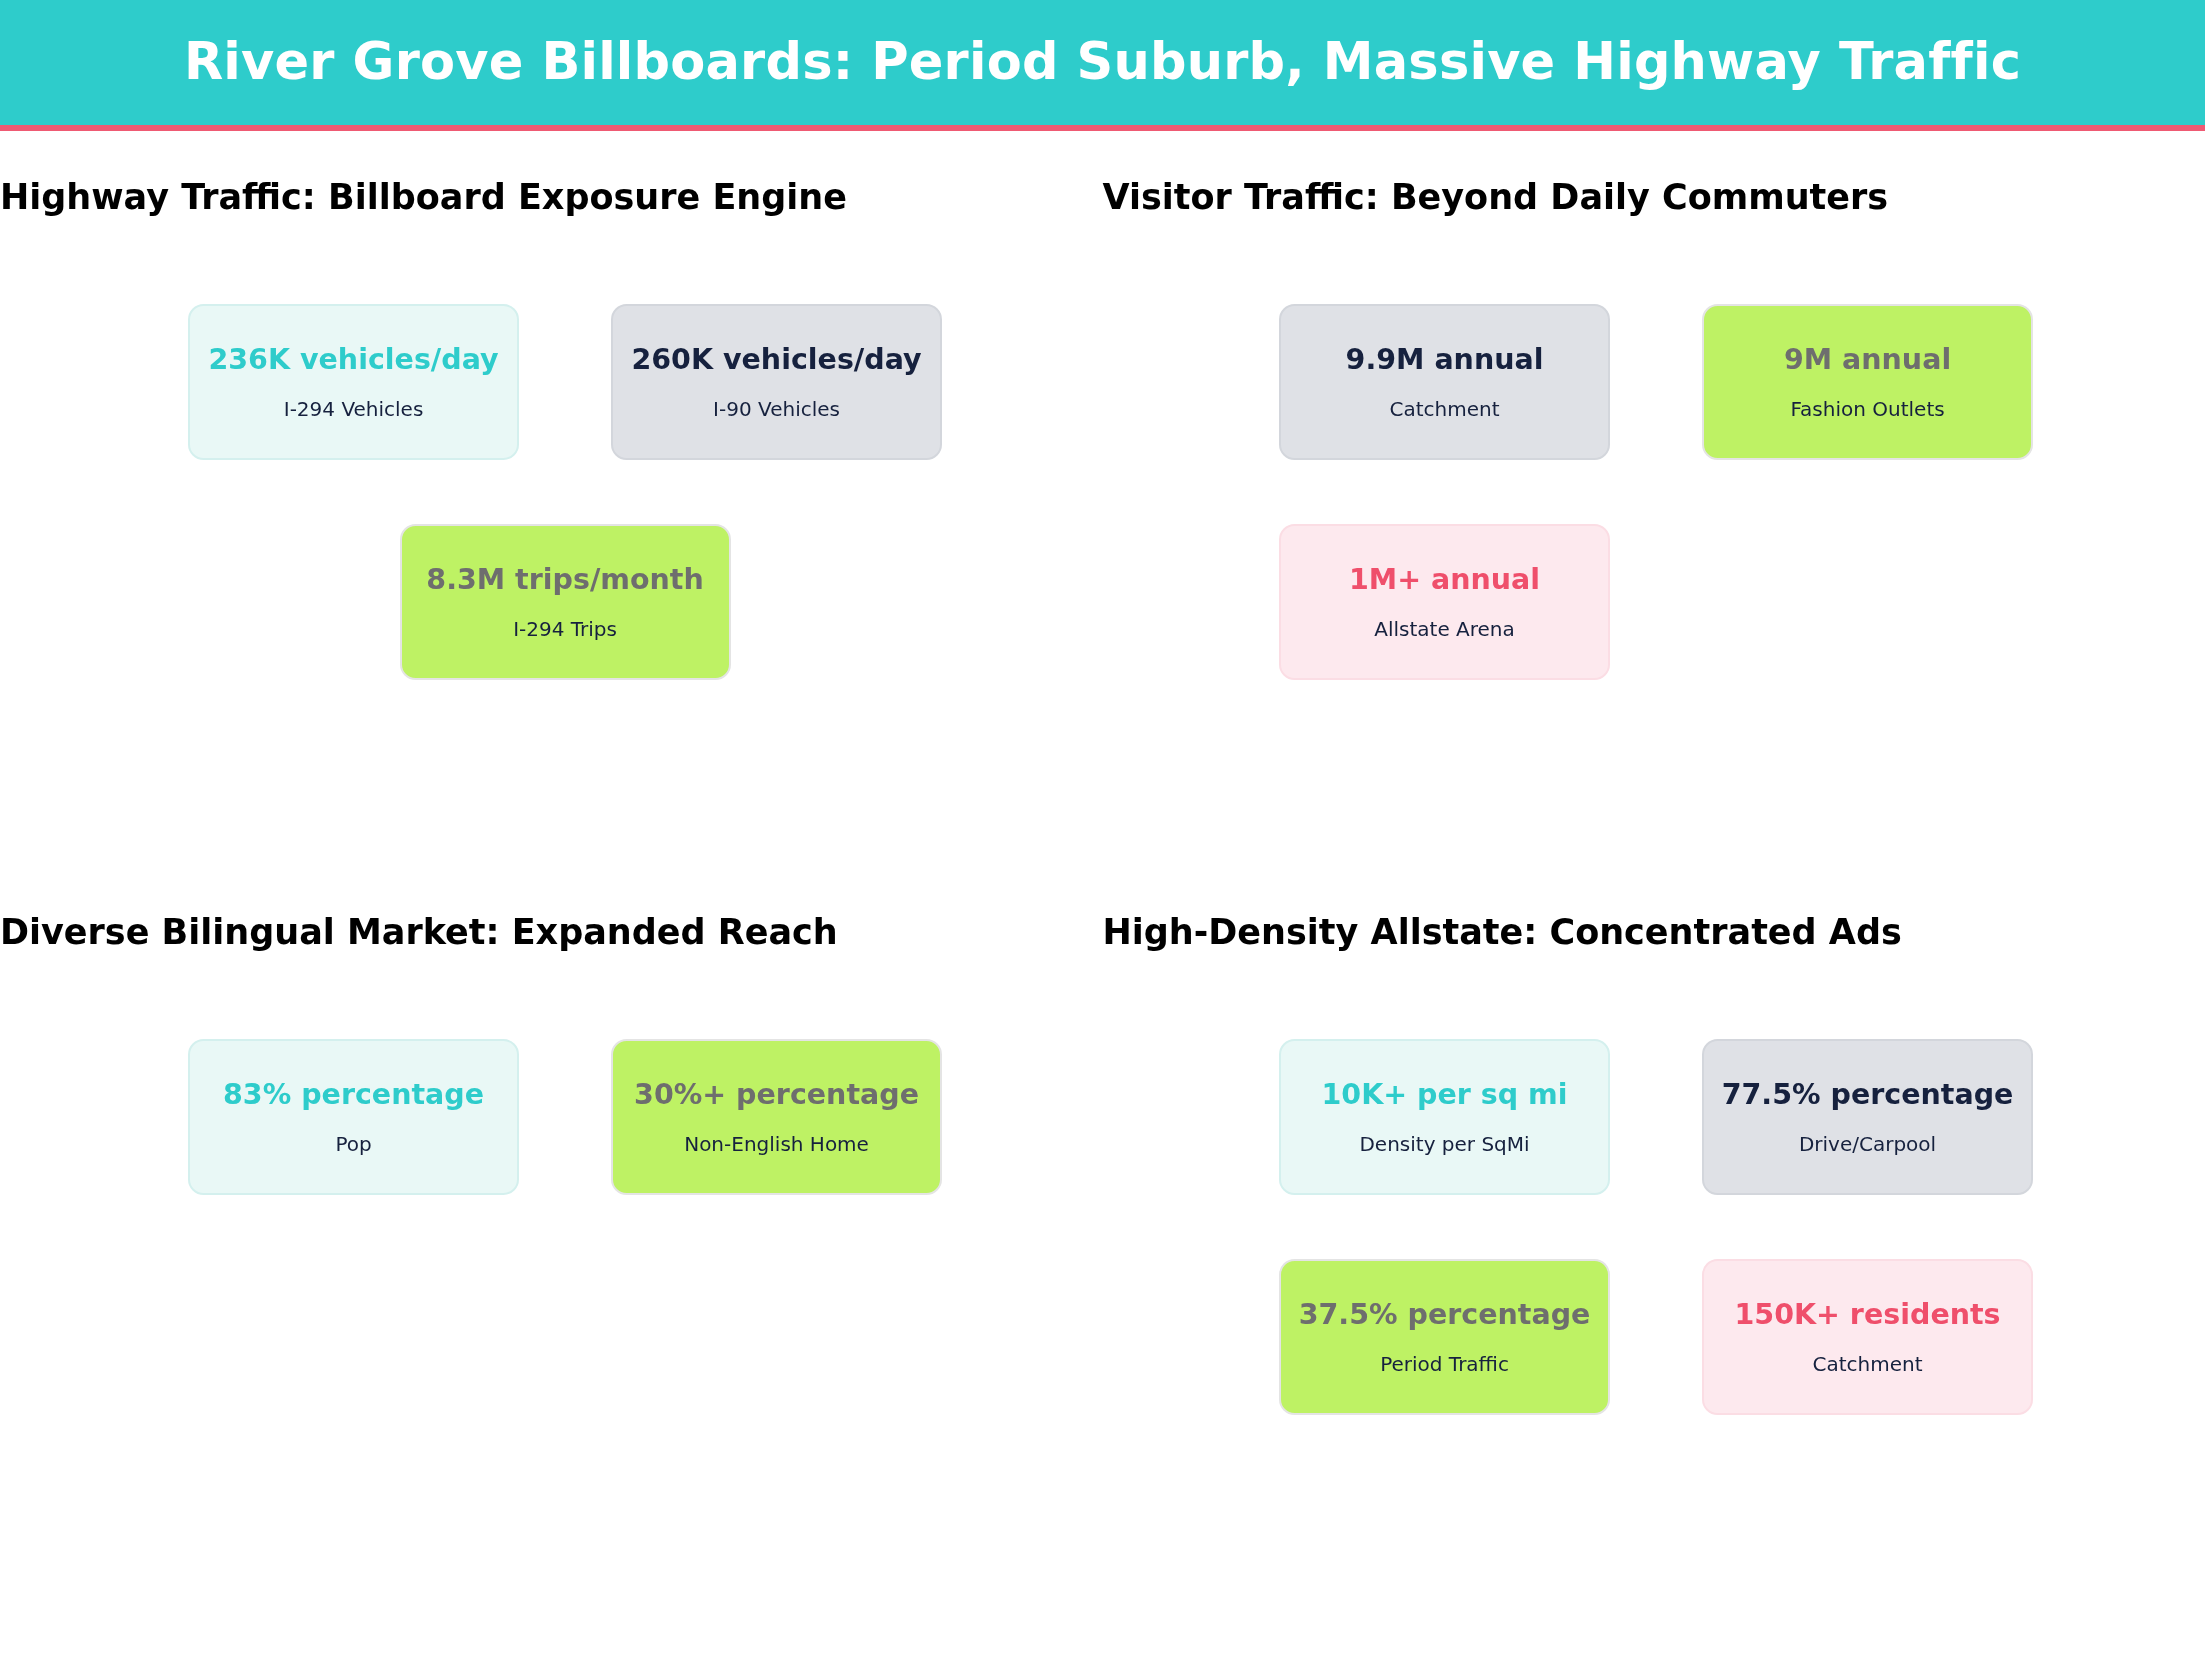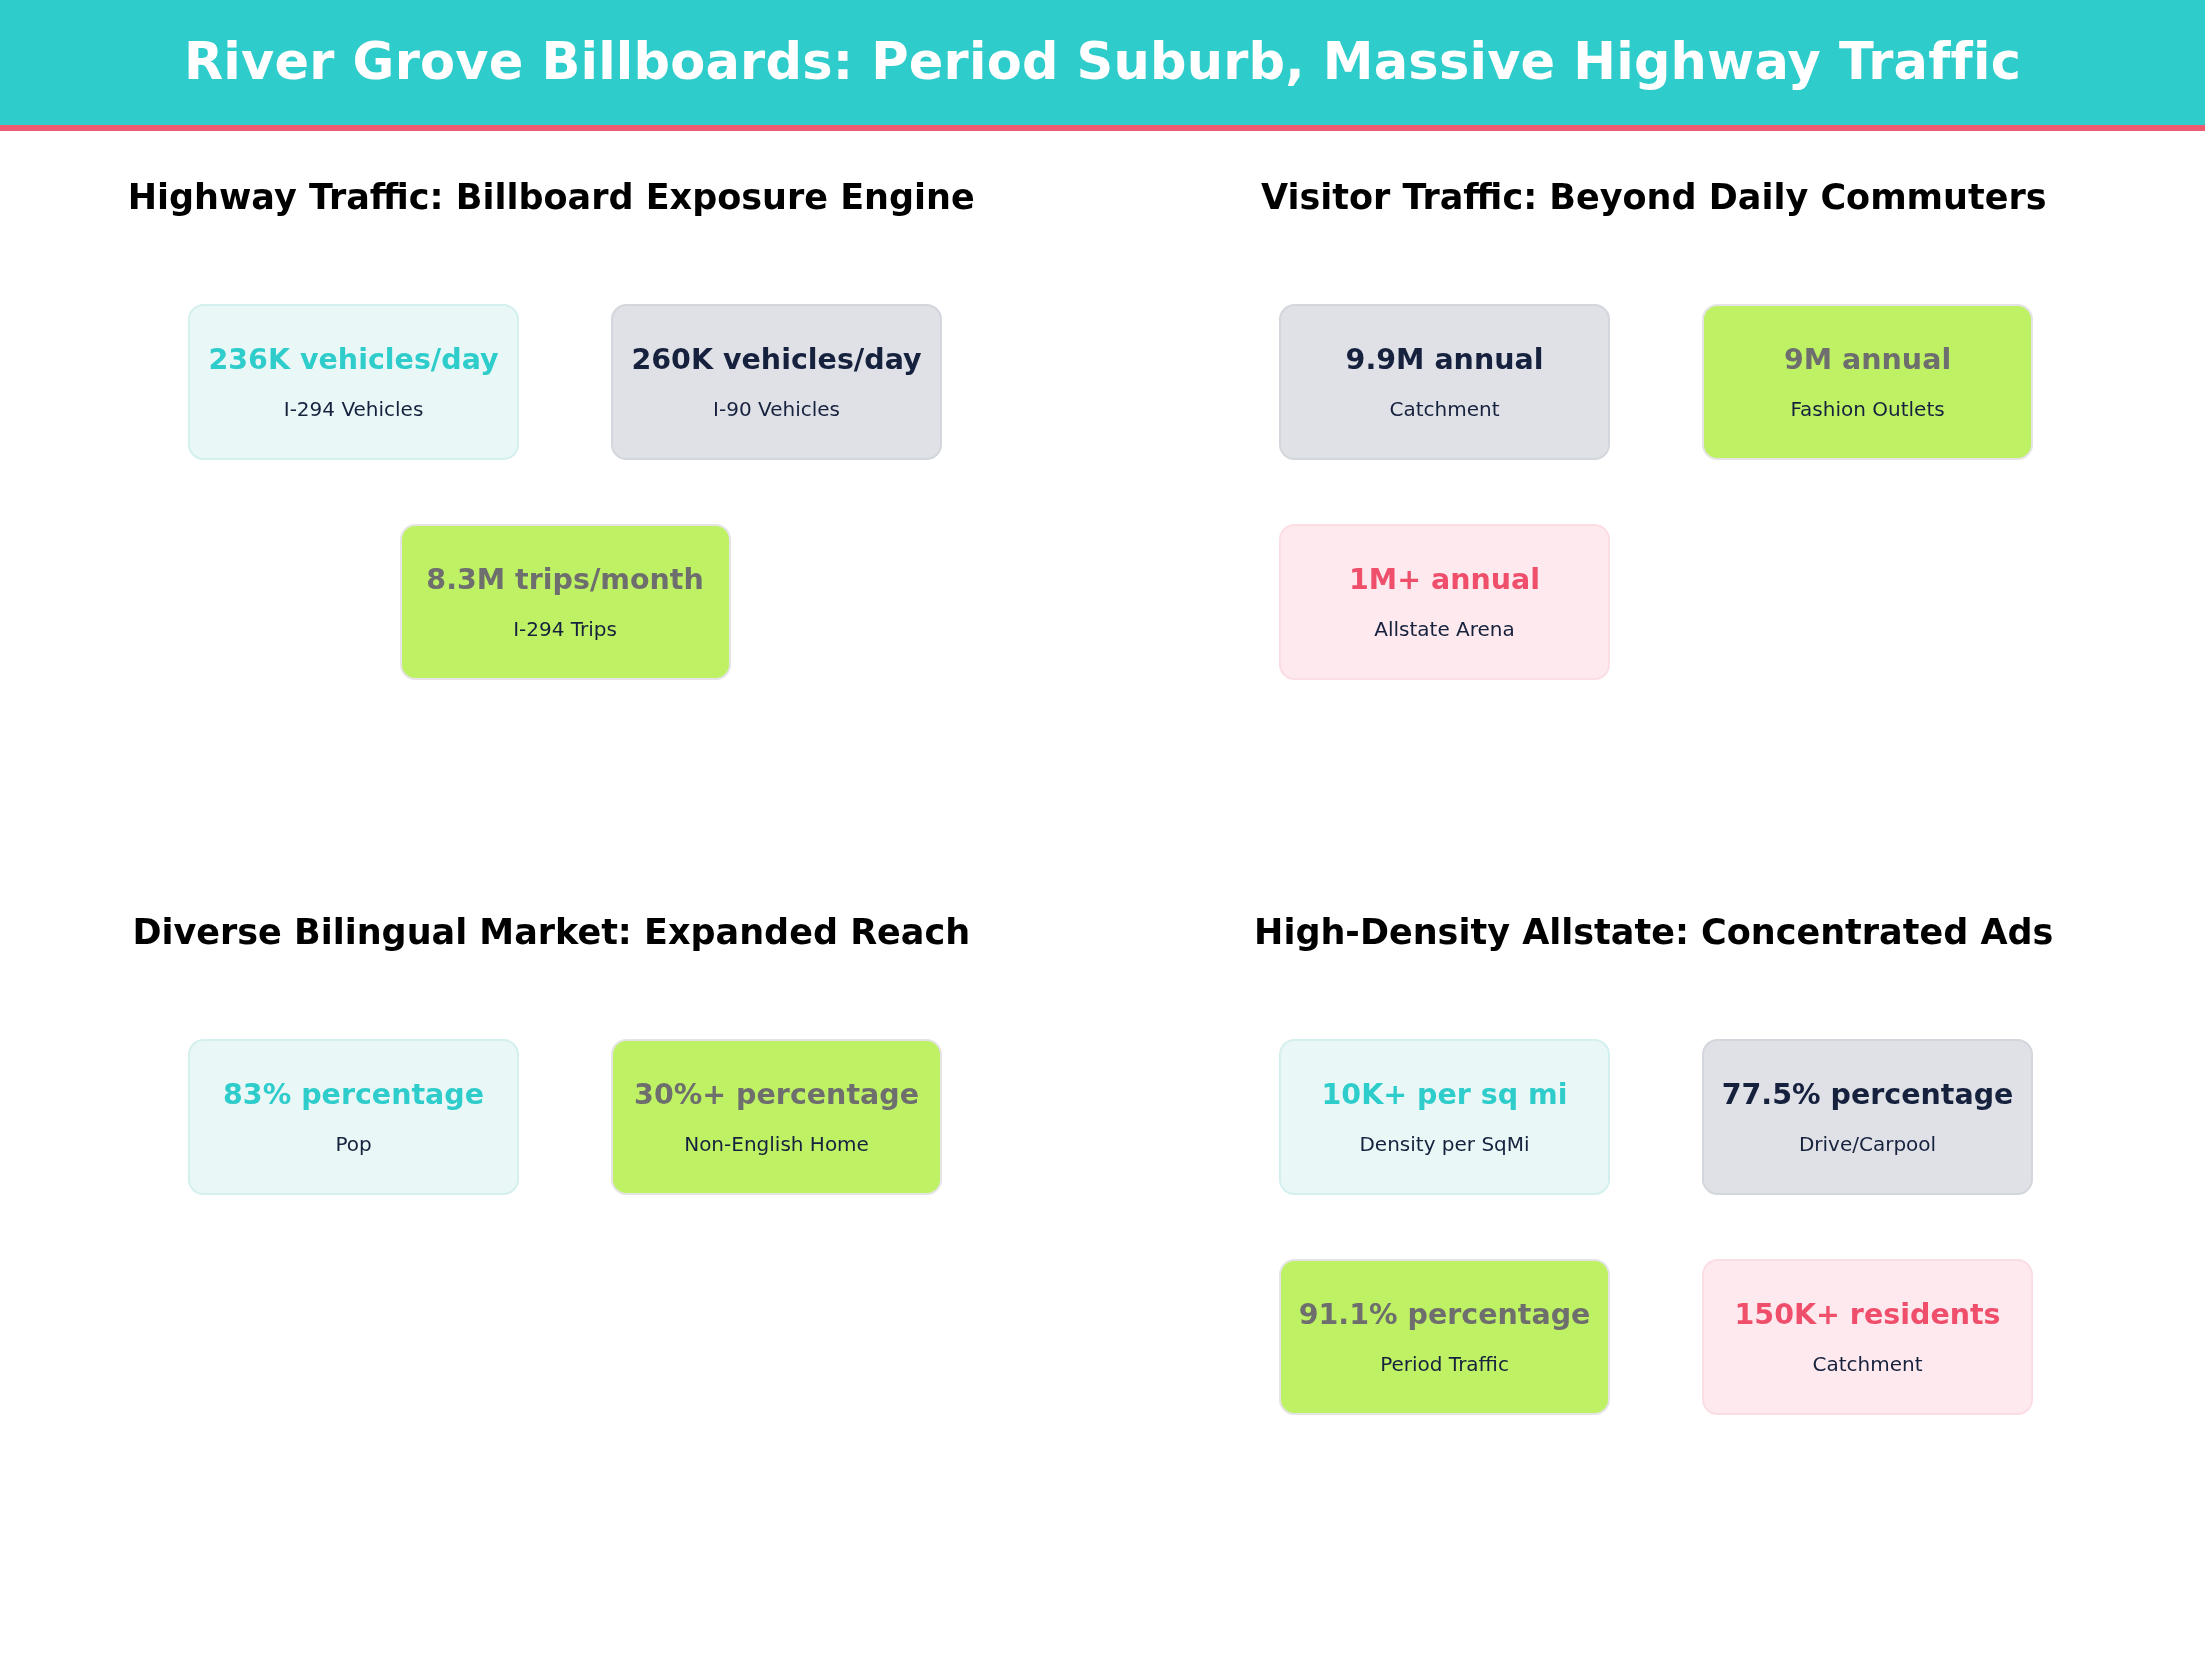--- a/index.html
+++ b/index.html
@@ -50,21 +50,20 @@
   }
   .section {
     box-sizing: border-box;
     padding: 0;
     position: relative;
   }
   .section-title {
     font-size: 35px;
     font-weight: bold;
     color: #000000;
-    text-align: center;
     font-family: "DejaVu Sans", sans-serif;
     white-space: nowrap;
   }
 
   
   .sec-tl .section-title { margin-top: 46px; }
   .sec-tr .section-title { margin-top: 46px; }
   .sec-bl .section-title { margin-top: 0px; }
   .sec-br .section-title { margin-top: 0px; }
 
@@ -212,21 +211,21 @@
     <div class="card-grid">
       <div class="card teal">
         <div class="card-value">10K+ per sq mi</div>
         <div class="card-label">Density per SqMi</div>
       </div>
       <div class="card navy">
         <div class="card-value">77.5% percentage</div>
         <div class="card-label">Drive/Carpool</div>
       </div>
       <div class="card gray">
-        <div class="card-value">91.1% percentage</div>
+        <div class="card-value">37.5% percentage</div>
         <div class="card-label">Period Traffic</div>
       </div>
       <div class="card pink">
         <div class="card-value">150K+ residents</div>
         <div class="card-label">Catchment</div>
       </div>
     </div>
   </div>
 
 </div>

